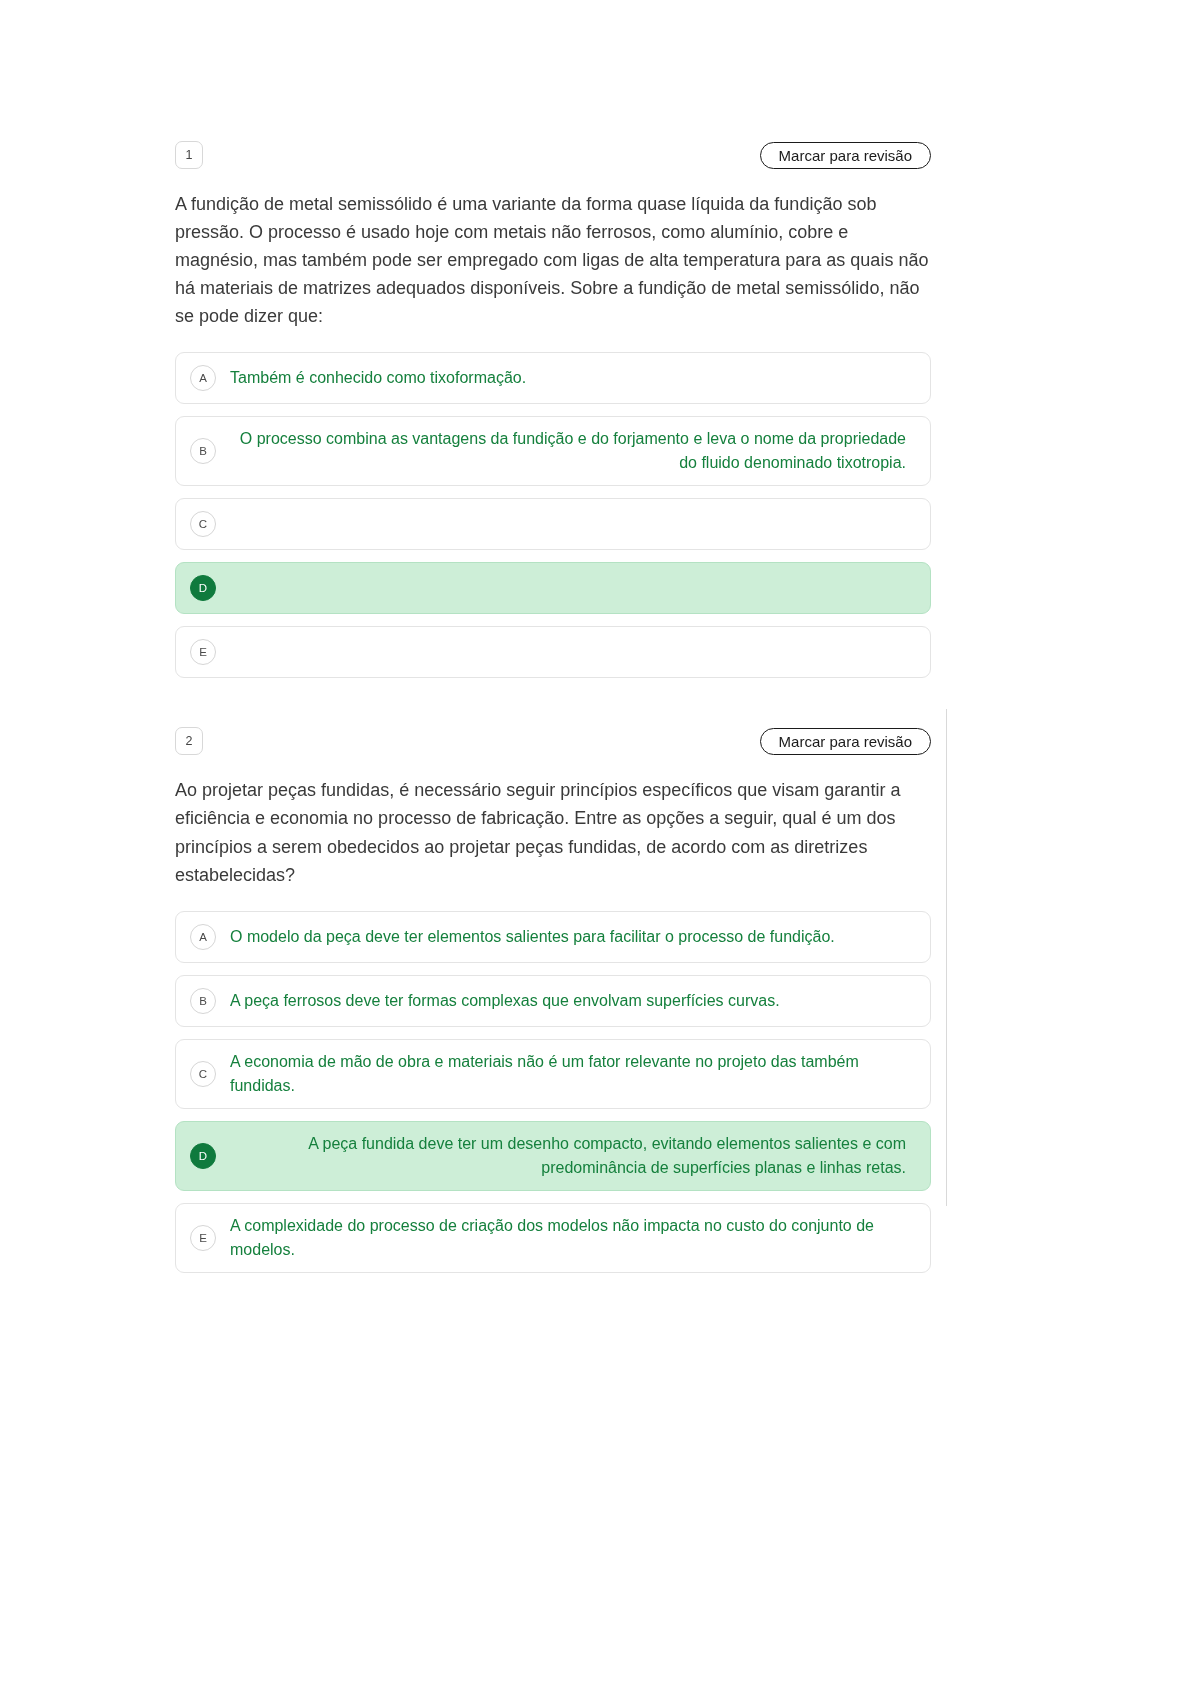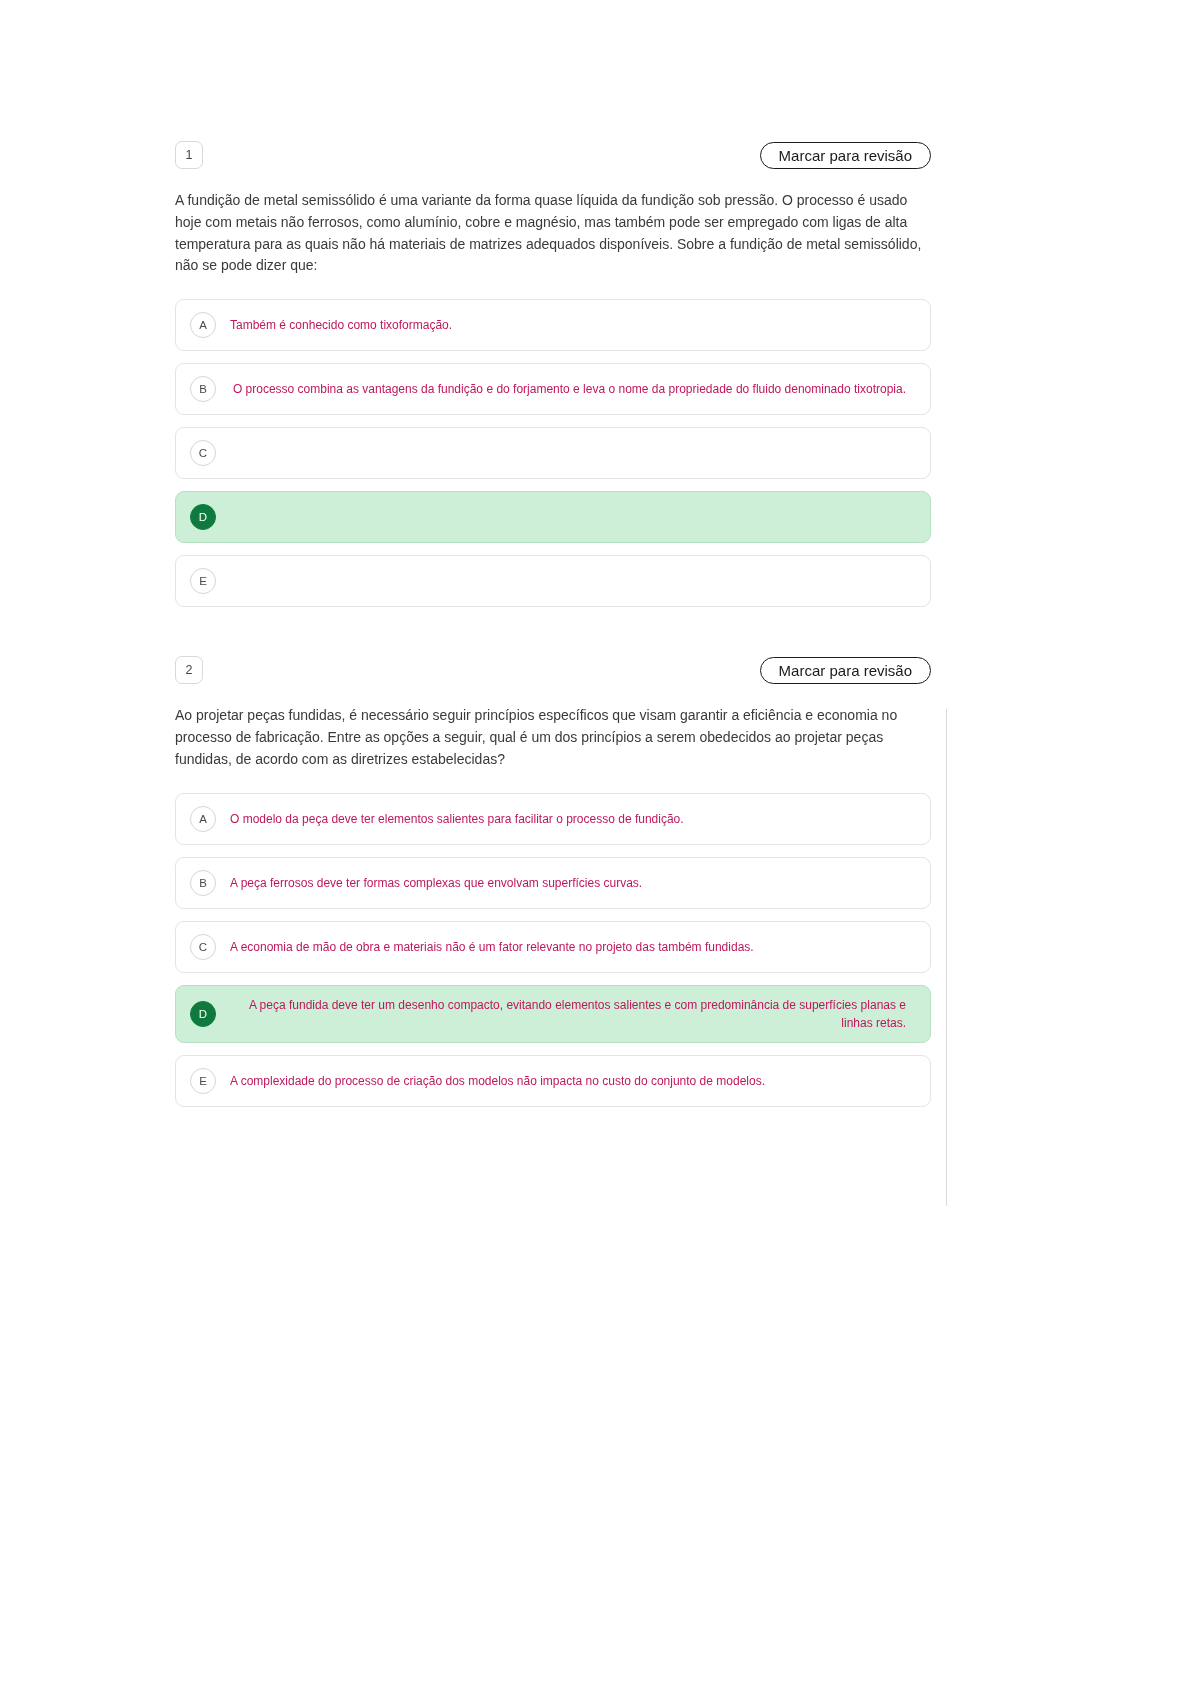--- a/index.html
+++ b/index.html
@@ -56,21 +56,21 @@
     display: flex;
     align-items: center;
     justify-content: center;
     font-size: 15px;
     color: #1b1b1b;
     cursor: pointer;
     white-space: nowrap;
   }
 
   .q-statement {
-    font-size: 14px;
+    font-size: 18px;
     line-height: 1.56;
     color: #3a3a3a;
     margin: 0 0 22px 0;
     text-align: left;
   }
 
   .options { display: block; }
   .option {
     position: relative;
     display: flex;
@@ -101,23 +101,23 @@
     justify-content: center;
     margin-right: 14px;
   }
   .option.correct .opt-letter {
     background: #0f7a3d;
     border-color: #0f7a3d;
     color: #ffffff;
   }
   .opt-text {
     flex: 1 1 auto;
-    font-size: 12px;
+    font-size: 16px;
     line-height: 1.5;
-    color: #be185d;
+    color: #15803d;
     padding-right: 10px;
   }
   .opt-text.single { text-align: left; }
   .opt-text.multi  { text-align: right; }
 
   
   .scroll-indicator {
     position: absolute;
     left: 946px;
     top: 709px;

